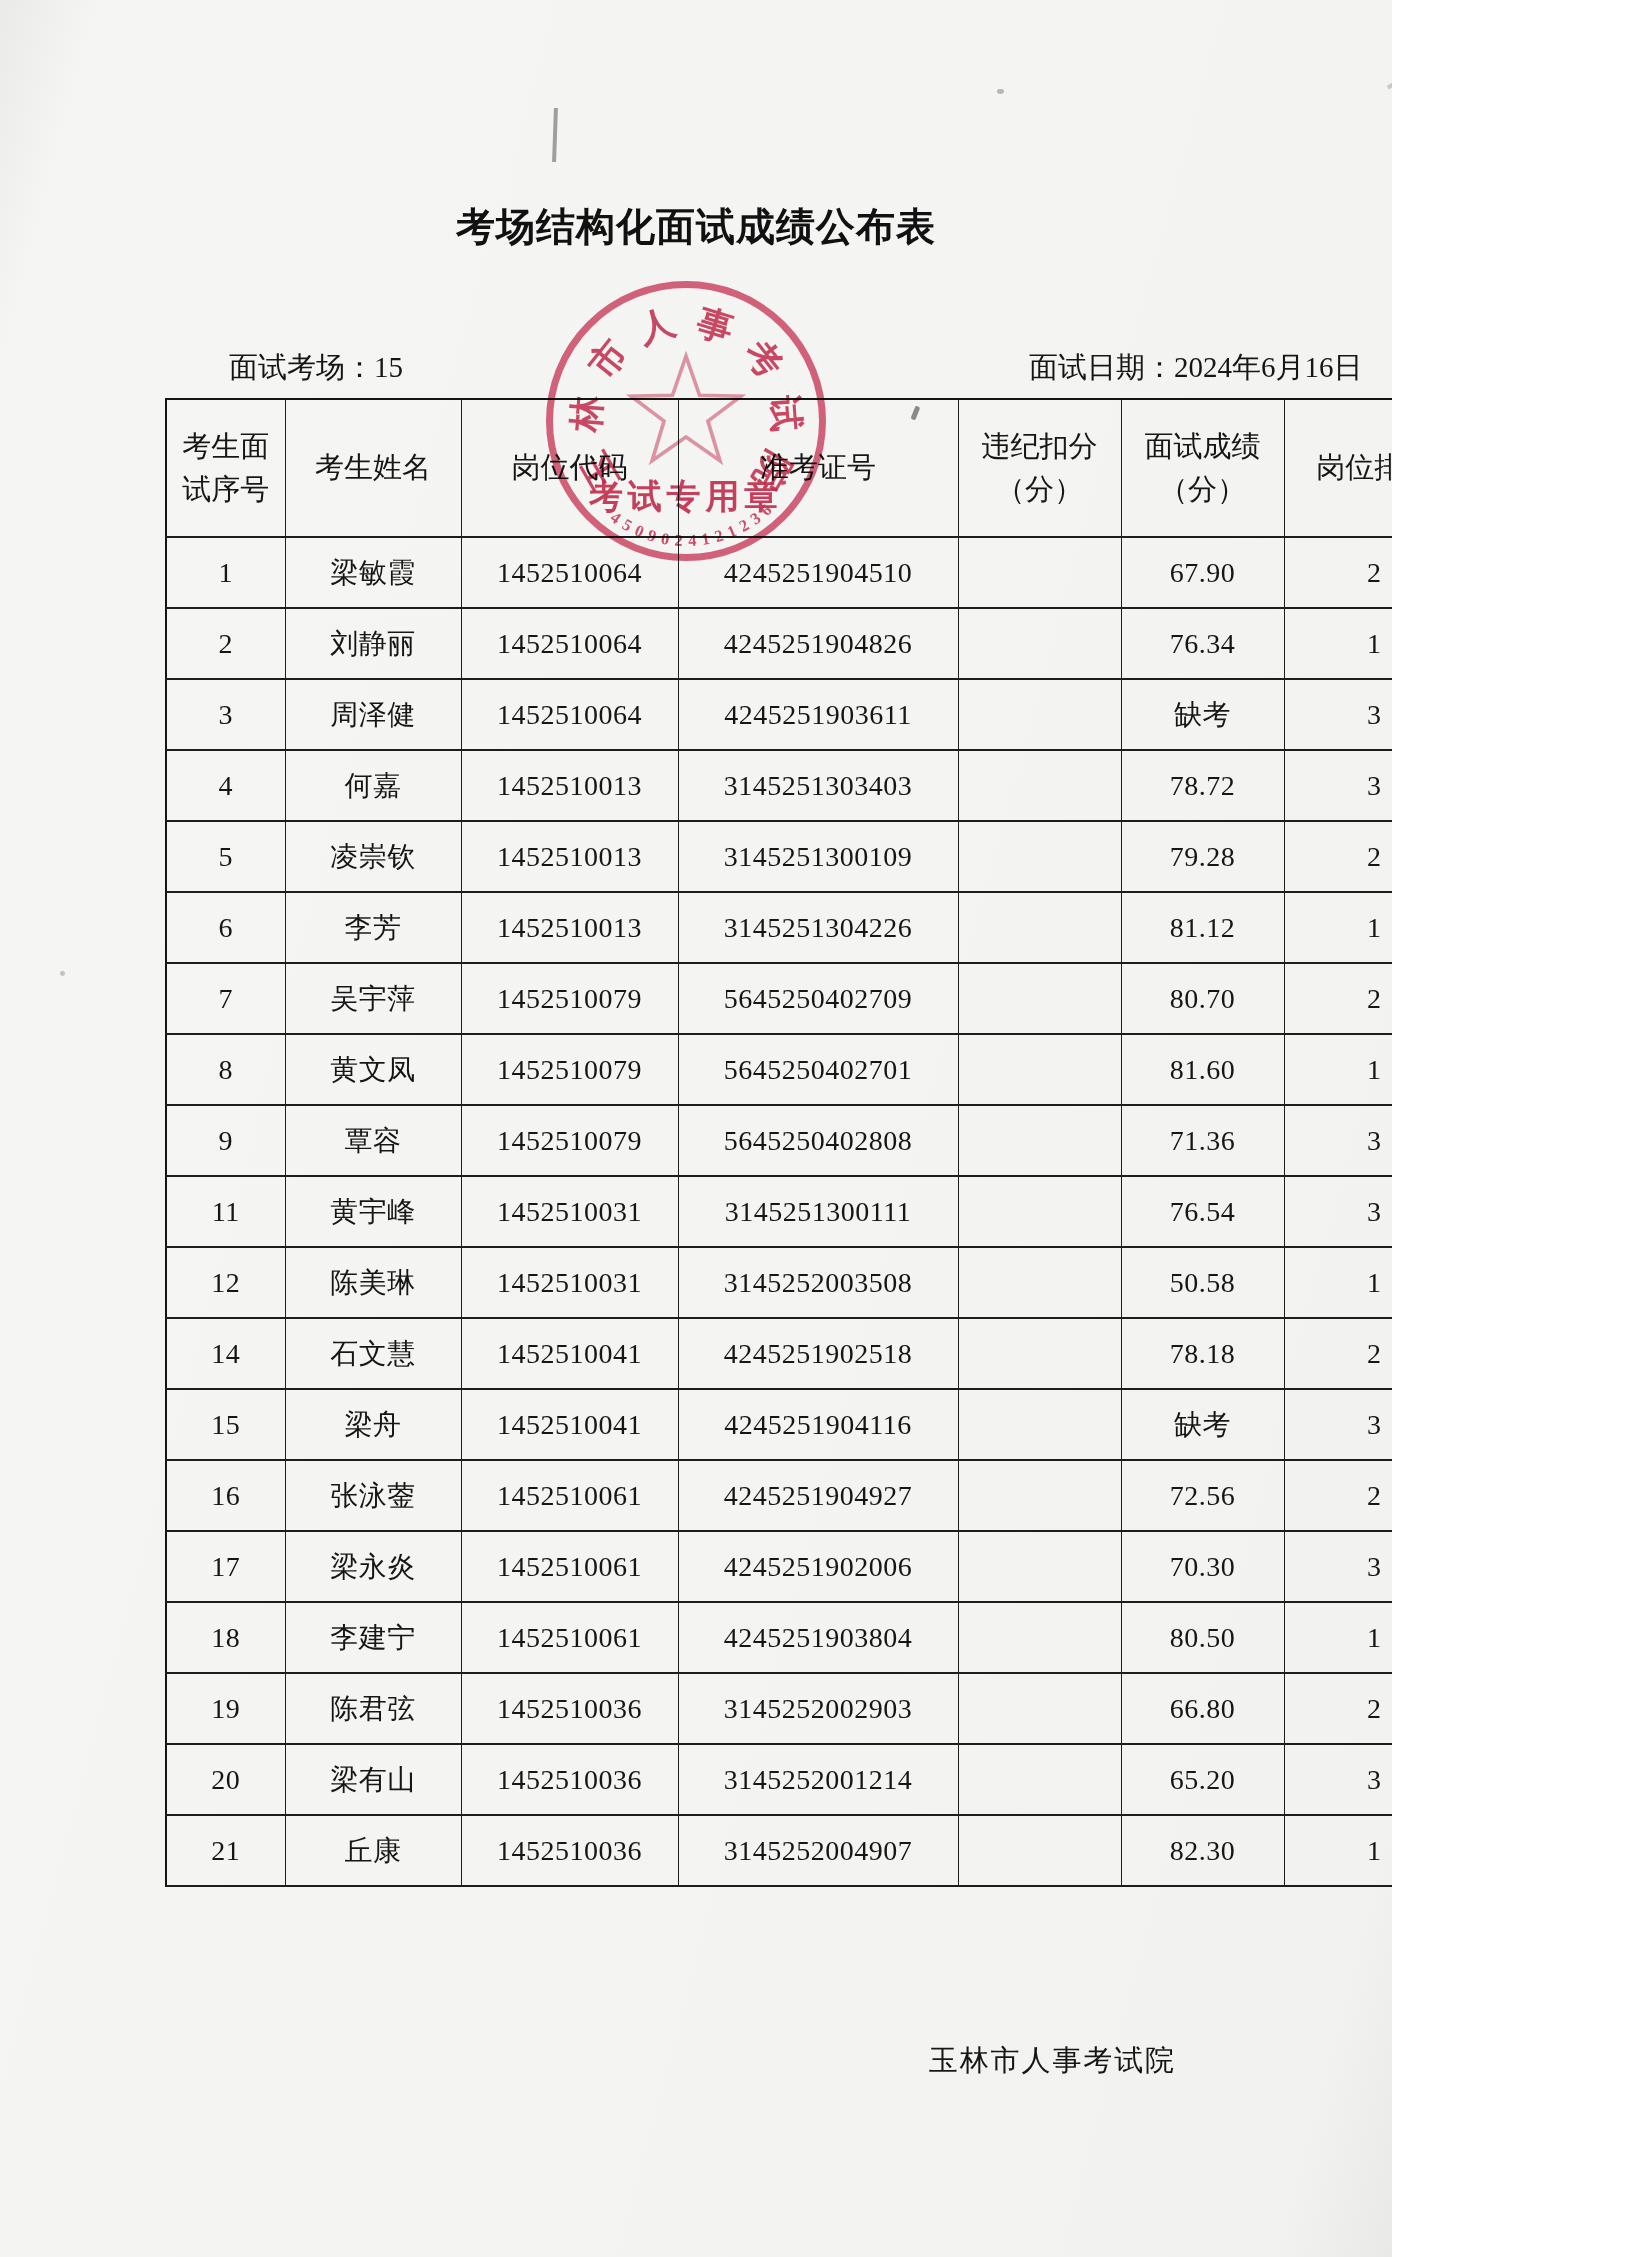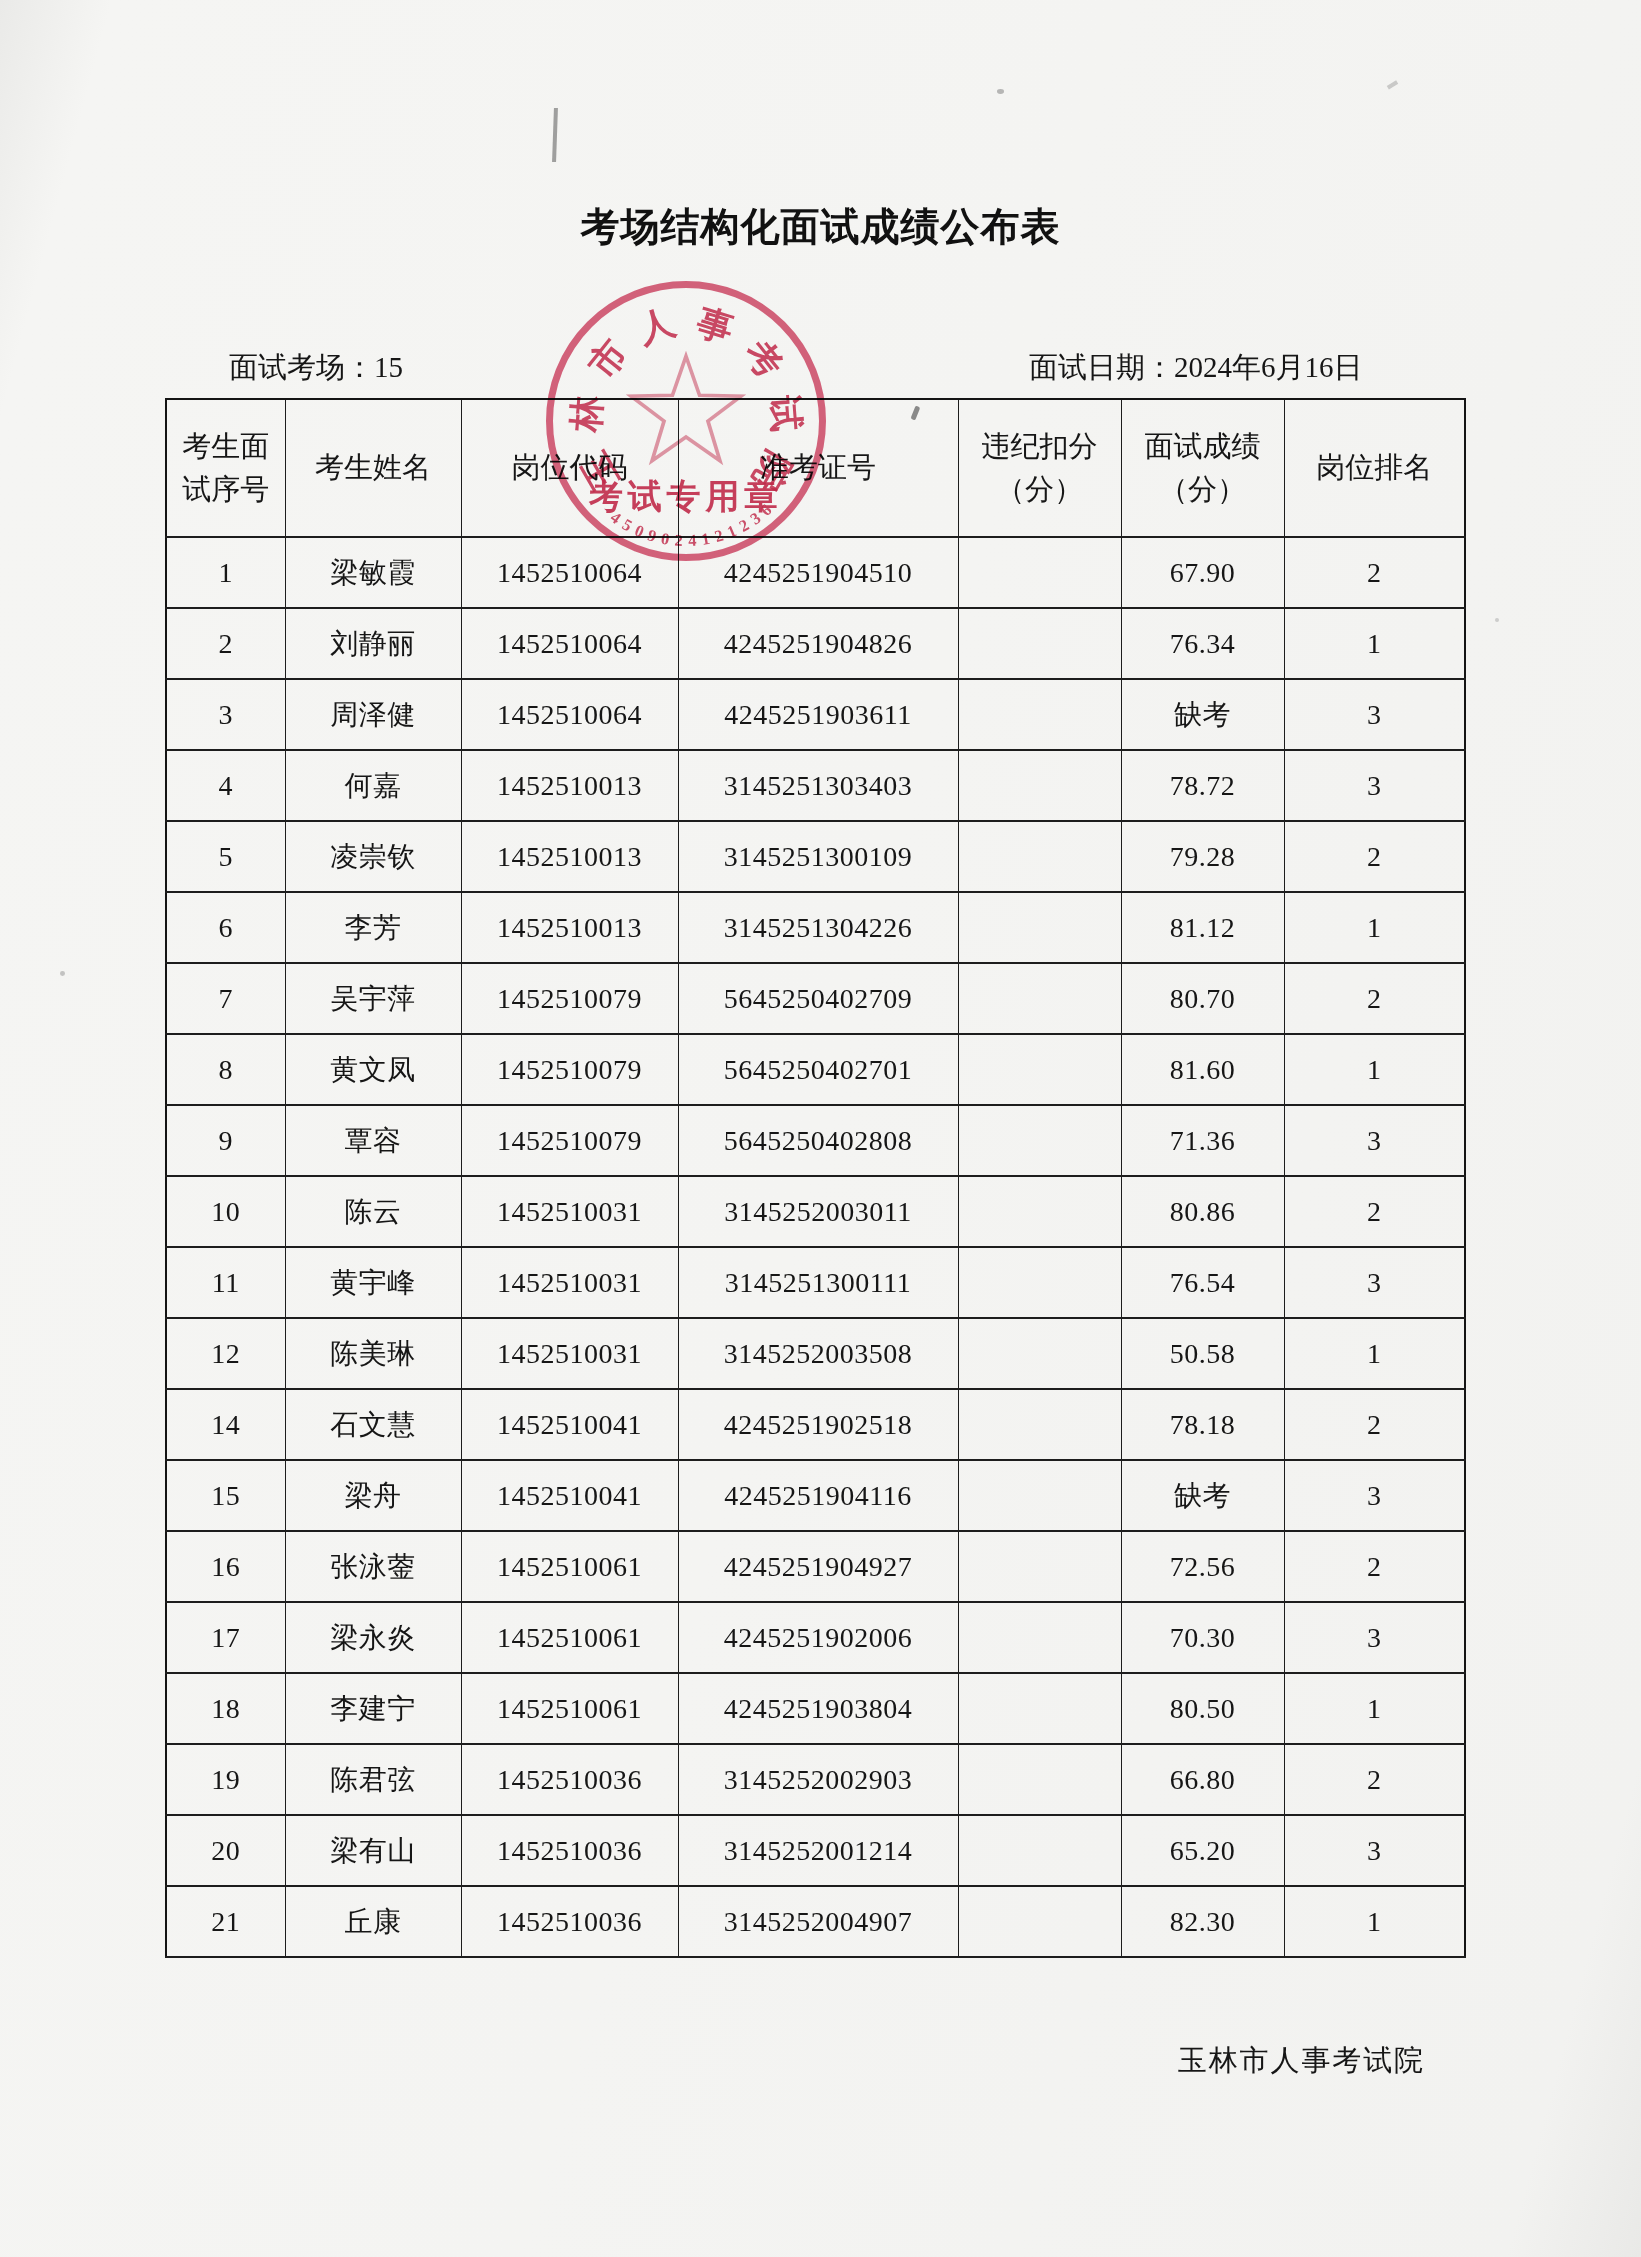--- a/index.html
+++ b/index.html
@@ -1,18 +1,18 @@
 <!DOCTYPE html>
 <html><head>
 <meta charset="utf-8">
 <style>
   html,body { margin:0; padding:0; }
   .page {
     position:relative;
-    width:1641px; height:2257px;
+    width:1392px; height:2257px;
     background:linear-gradient(105deg,#eaeae8 0%,#f5f5f3 5%,#f4f4f2 50%,#f2f2f0 94%,#e9e9e7 100%);
     font-family:"Liberation Serif","DejaVu Serif",serif;
     color:#161616;
     overflow:hidden;
   }
   .title {
     position:absolute; left:0; right:0; top:200px;
     text-align:center;
     font-size:39px; font-weight:bold; letter-spacing:1px;
     color:#111;
@@ -196,29 +196,20 @@
           <td>1</td>
         </tr>
         <tr>
           <td>9</td>
           <td>覃容</td>
           <td>1452510079</td>
           <td>5645250402808</td>
           <td></td>
           <td>71.36</td>
           <td>3</td>
-        </tr>
-        <tr>
-          <td>10</td>
-          <td>陈云</td>
-          <td>1452510031</td>
-          <td>3145252003011</td>
-          <td></td>
-          <td>80.86</td>
-          <td>2</td>
         </tr>
         <tr>
           <td>11</td>
           <td>黄宇峰</td>
           <td>1452510031</td>
           <td>3145251300111</td>
           <td></td>
           <td>76.54</td>
           <td>3</td>
         </tr>

